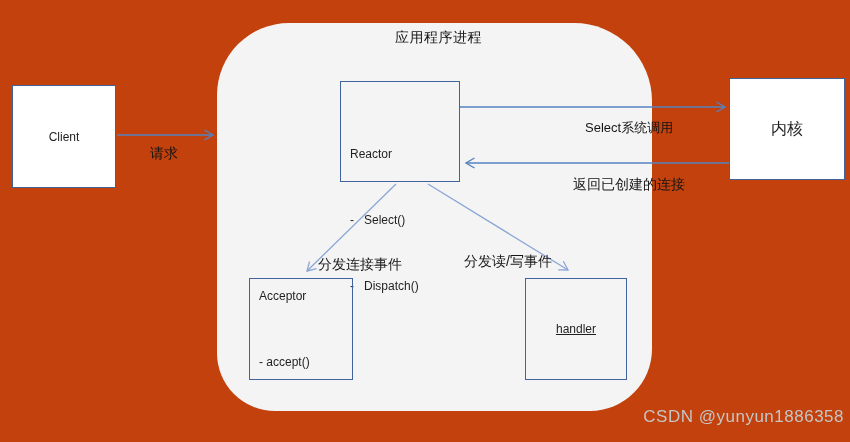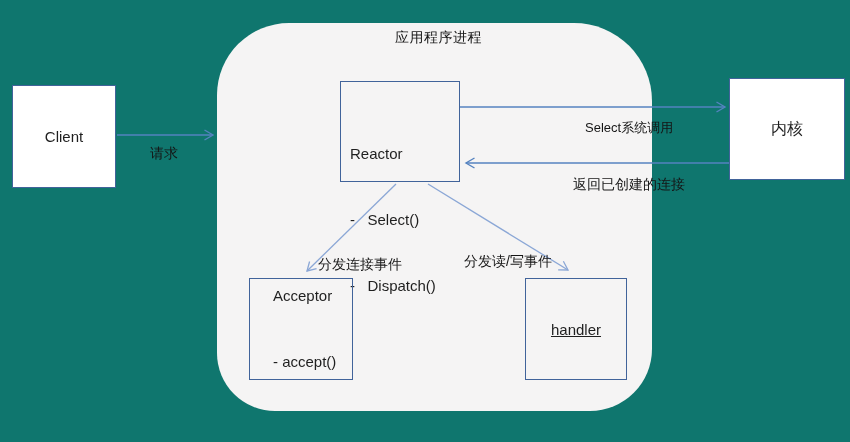--- a/index.html
+++ b/index.html
@@ -5,21 +5,21 @@
   html, body {
     margin: 0;
     padding: 0;
     background: #ffffff;
     font-family: "Liberation Sans", "DejaVu Sans", sans-serif;
   }
   .canvas {
     position: relative;
     width: 850px;
     height: 442px;
-    background: #0f766e;
+    background: #c2410c;
     overflow: hidden;
     color: var(--text, #1f1f1f);
   }
   .process-area {
     position: absolute;
     left: 217px;
     top: 23px;
     width: 435px;
     height: 388px;
     background: var(--process-background, #f5f4f4);
@@ -47,32 +47,31 @@
   }
   .head-soft {
     stroke: var(--arrow-soft, #8ba7d6);
     fill: none;
   }
   .node {
     position: absolute;
     border: 1.5px solid var(--box-border, #41639a);
     box-sizing: border-box;
     background: transparent;
-    font-size: 15px;
+    font-size: 12px;
   }
   .node.center {
     display: flex;
     align-items: center;
     justify-content: center;
   }
   .node.left-lines {
     display: flex;
     flex-direction: column;
     justify-content: center;
-    padding-left: 14px;
   }
   .node-client {
     left: 12px; top: 85px; width: 104px; height: 103px;
     background: #ffffff;
   }
   .node-reactor {
     left: 340px; top: 81px; width: 120px; height: 101px;
   }
   .node-reactor .lines {
     padding: 17px 0 0 9px;
@@ -177,14 +176,15 @@
   <div class="node node-handler center">
     <span>handler</span>
   </div>
 
   <div class="edge-label label-request">请求</div>
   <div class="edge-label label-select-syscall">Select系统调用</div>
   <div class="edge-label label-return-conn">返回已创建的连接</div>
   <div class="edge-label label-dispatch-conn">分发连接事件</div>
   <div class="edge-label label-dispatch-rw">分发读/写事件</div>
 
+  <div class="watermark">CSDN @yunyun1886358</div>
 
 </div>
 
 </body></html>

